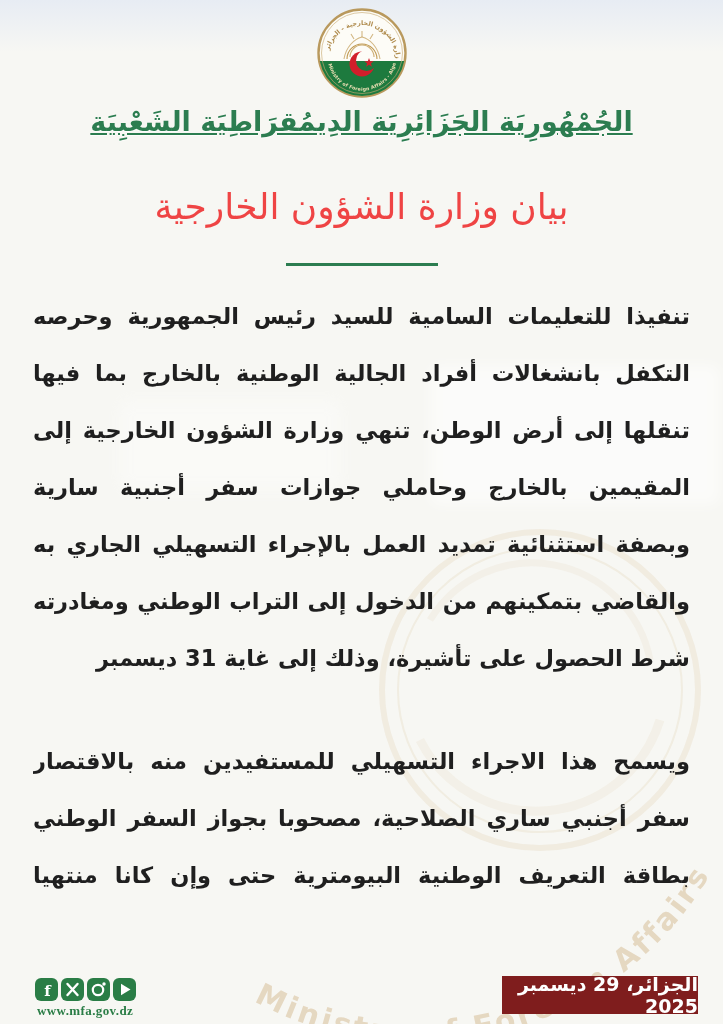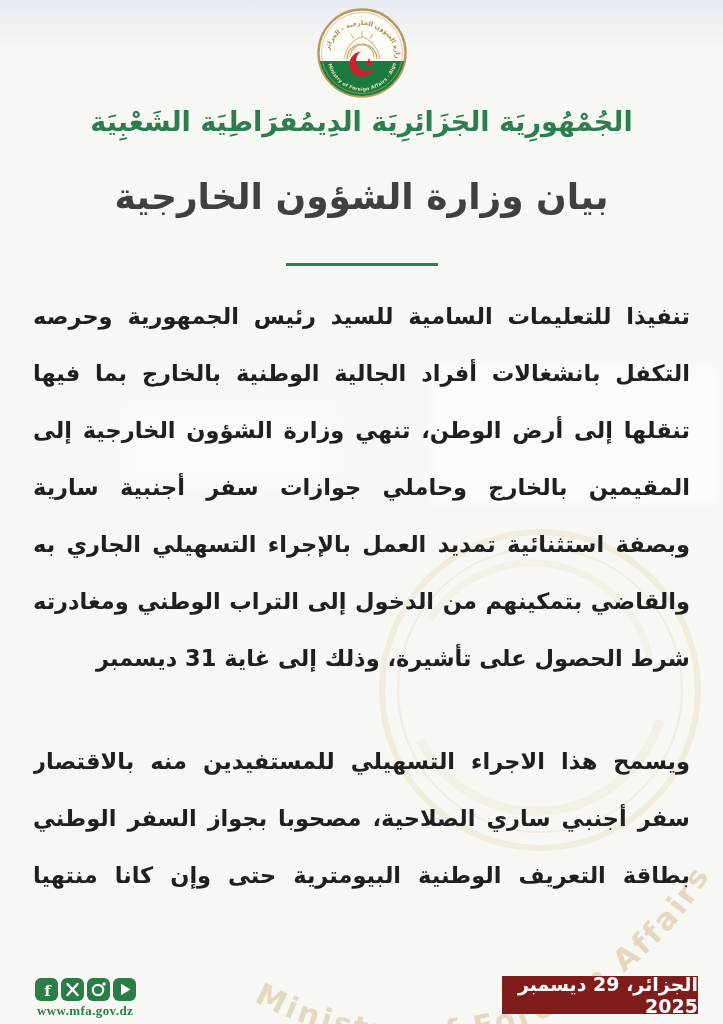--- a/index.html
+++ b/index.html
@@ -16,25 +16,26 @@
   .ghost{position:absolute;background:rgba(255,255,255,.55);filter:blur(7px);border-radius:8px;}
   .ghost.g1{left:430px;top:365px;width:290px;height:140px;}
   .ghost.g2{left:120px;top:400px;width:220px;height:90px;opacity:.6;}
   .wm{position:absolute;left:0;top:0;pointer-events:none;}
   .logo{position:absolute;top:7px;left:50%;transform:translateX(-50%);}
   .title-republic{
     position:absolute;top:106px;left:0;width:100%;
     text-align:center;direction:rtl;white-space:nowrap;
     font-size:27px;font-weight:bold;color:#2c7d50;
     text-shadow:0 1px 0 rgba(255,255,255,.7);
+    text-decoration:underline;
   }
   .title-statement{
-    position:absolute;top:176px;left:0;width:100%;
+    position:absolute;top:186px;left:0;width:100%;
     text-align:center;direction:rtl;
-    font-size:36px;font-weight:bold;color:#404040;
+    font-size:36px;font-weight:normal;color:#ef4444;
   }
   .divider{
     position:absolute;top:263px;left:50%;transform:translateX(-50%);
     width:152px;height:3px;background:#2c7d50;
   }
   .body-text{
     position:absolute;top:288px;left:33px;right:33px;
     direction:rtl;color:#1f1f1f;font-weight:bold;font-size:22.5px;
   }
   .para{margin:0;}

